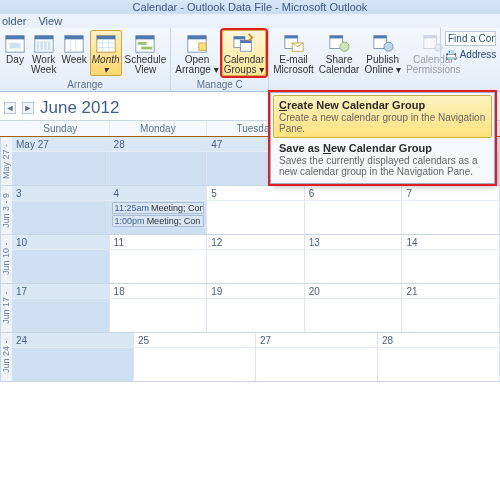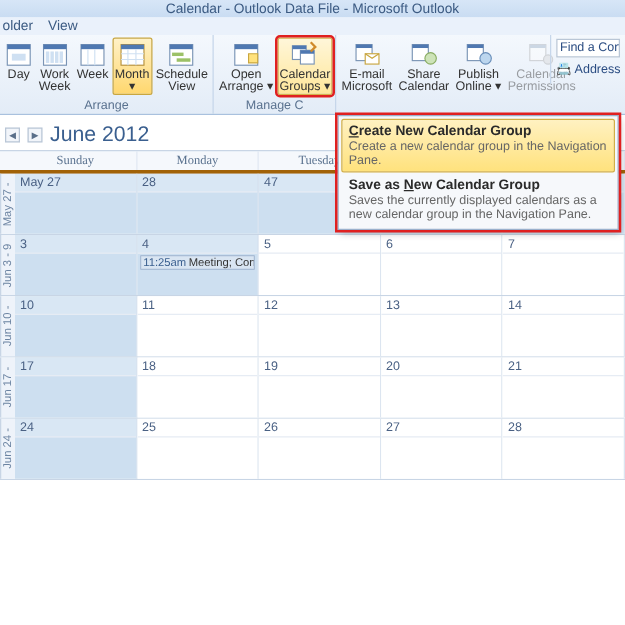--- a/index.html
+++ b/index.html
@@ -4,33 +4,33 @@
 <style>
   * { box-sizing: border-box; margin: 0; padding: 0; }
   body { font-family: "Segoe UI", Tahoma, sans-serif; font-size: 11px; color: #333; background: #fff; overflow: hidden; width: 500px; height: 500px; }
   .title-bar { height: 14px; background: linear-gradient(#d7e6f7, #c9dcf2); text-align: center; font-size: 11px; color: #3b5a82; padding-top: 0; line-height: 14px; }
   .ribbon-tabs { height: 14px; background: #eaf1fb; padding-left: 2px; font-size: 11px; color: #3b5a82; display: flex; gap: 12px; align-items: center; }
   .ribbon { height: 64px; background: linear-gradient(#f4f8fd, #e3ecf7); border-bottom: 1px solid #a9c1de; display: flex; position: relative; }
   .group { border-right: 1px solid #c6d6ea; display: flex; flex-direction: column; justify-content: space-between; padding: 2px 2px 0 2px; }
   .group-row { display: flex; gap: 1px; }
   .rbtn { display: flex; flex-direction: column; align-items: center; justify-content: flex-start; padding: 2px 2px 0; text-align: center; font-size: 10px; line-height: 10px; cursor: default; border-radius: 2px; }
   .rbtn .ic { width: 22px; height: 22px; margin-bottom: 1px; }
-  .rbtn.sel { background: linear-gradient(#fff1c7, #ffd76e); border: 1px solid #c9a63f; padding: 1px 1px 0; }
+  .rbtn.sel { background: linear-gradient(#fff1c7, #ffd76e); border: 1px solid #c9a63f; padding: 1px 1px 0; font-style: italic; }
   .rbtn.hl { background: linear-gradient(#fff6d9, #ffe79a); border: 1px solid #d4b24a; padding: 1px 1px 0; outline: 2px solid #e02020; outline-offset: 0; }
   .grp-label { text-align: center; font-size: 10px; color: #5a728f; padding: 1px 0; }
   .find-panel { position: absolute; right: 0; top: 0; width: 60px; border-left: 1px solid #c6d6ea; padding: 3px 4px; font-size: 10px; color: #2a4c82; }
   .find-panel div { margin-bottom: 3px; white-space: nowrap; overflow: hidden; }
   .ic svg { width: 100%; height: 100%; }
 
   .nav-bar { height: 28px; display: flex; align-items: center; gap: 6px; padding: 4px 4px 0 4px; }
   .navbtn { width: 12px; height: 12px; display: flex; align-items: center; justify-content: center; border: 1px solid #b9c6d6; font-size: 9px; color: #5a6f8a; background: #f2f5fa; }
   .month-head { font-size: 17px; color: #3a5f8f; }
 
   .calendar { position: relative; }
-  .dow-row { display: flex; border-top: 1px solid #c8d5e5; border-bottom: 3px solid #a16207; background: #f5f8fc; font-family: Liberation Serif, serif; }
+  .dow-row { display: flex; border-top: 1px solid #c8d5e5; border-bottom: 1px solid #a16207; background: #f5f8fc; }
   .weekcol { width: 12px; }
   .dow { flex: 1; text-align: center; font-size: 10px; color: #5a728f; padding: 2px 0; border-right: 1px solid #e1e8f2; }
   .weeks { }
   .weekrow { display: flex; height: 49px; border-bottom: 1px solid #c8d5e5; }
   .wklabel { width: 12px; writing-mode: vertical-rl; transform: rotate(180deg); text-align: center; font-size: 9px; color: #6c84a2; background: #eef3fa; border-right: 1px solid #c8d5e5; padding: 2px 0; }
   .cell { flex: 1; border-right: 1px solid #dce5f0; background: #fff; position: relative; overflow: hidden; }
   .cell.shade { background: #cddff0; }
   .cell .dnum { font-size: 10px; color: #4a6184; padding: 2px 0 1px 4px; border-bottom: 1px solid #e6ecf4; background: rgba(255,255,255,0.35); }
   .cell.shade .dnum { background: rgba(255,255,255,0.25); }
   .evt { margin: 1px 2px 0 2px; background: #d9e5f2; border: 1px solid #a9bdd6; border-radius: 1px; font-size: 9px; padding: 0 2px; white-space: nowrap; overflow: hidden; text-overflow: clip; }
@@ -222,20 +222,21 @@
         </div>
       </div>
       <div class="weekrow">
         <div class="wklabel">Jun 3 - 9</div>
         <div class="cell shade">
           <div class="dnum">3</div>
         </div>
         <div class="cell shade">
           <div class="dnum">4</div>
           <div class="evt"><span class="t">11:25am</span>Meeting; Con</div>
+          <div class="evt"><span class="t">1:00pm</span>Meeting; Con</div>
         </div>
         <div class="cell">
           <div class="dnum">5</div>
         </div>
         <div class="cell">
           <div class="dnum">6</div>
         </div>
         <div class="cell">
           <div class="dnum">7</div>
         </div>
@@ -276,23 +277,20 @@
           <div class="dnum">21</div>
         </div>
       </div>
       <div class="weekrow">
         <div class="wklabel">Jun 24 - 30</div>
         <div class="cell shade">
           <div class="dnum">24</div>
         </div>
         <div class="cell">
           <div class="dnum">25</div>
-        </div>
-        <div class="cell">
-          <div class="dnum">26</div>
         </div>
         <div class="cell">
           <div class="dnum">27</div>
         </div>
         <div class="cell">
           <div class="dnum">28</div>
         </div>
       </div>
     </div>
 </div>

